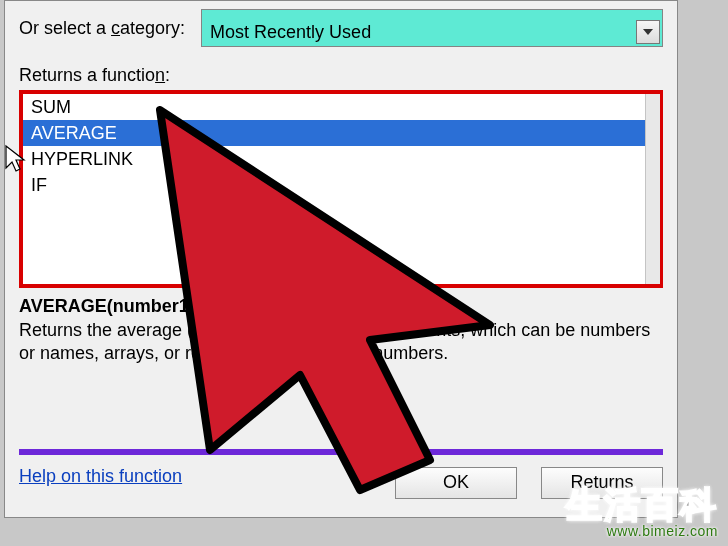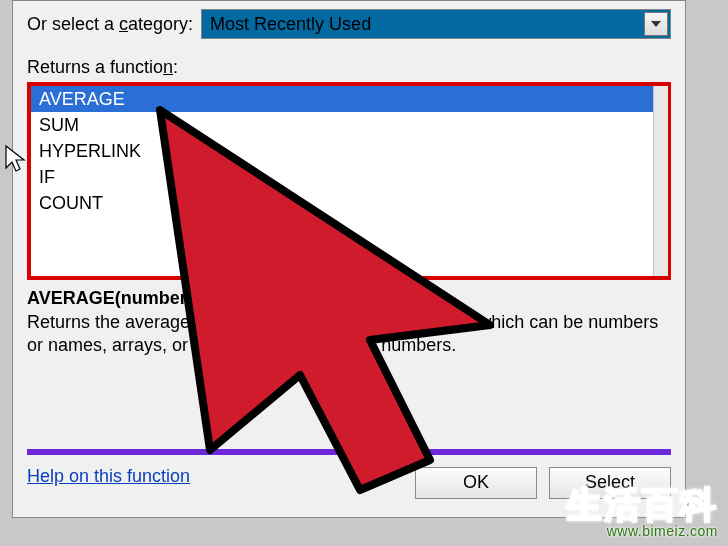--- a/index.html
+++ b/index.html
@@ -8,21 +8,21 @@
     width: 728px;
     height: 546px;
     overflow: hidden;
     font-family: "Segoe UI", Tahoma, sans-serif;
     font-size: 18px;
     background: #c8c8c8;
     position: relative;
   }
   .window {
     position: absolute;
-    left: 12px;
+    left: 4px;
     top: 0;
     width: 674px;
     height: 518px;
     background: #f0f0f0;
     border: 1px solid #888;
     box-sizing: border-box;
   }
   .dialog-body {
     position: absolute;
     left: 14px;
@@ -35,28 +35,28 @@
     align-items: center;
     margin-top: 8px;
   }
   .cat-label {
     color: #000;
     white-space: nowrap;
   }
   .cat-label .ul { text-decoration: underline; }
   .cat-select {
     flex: 1;
-    margin-left: 8px;
+    margin-left: 16px;
     height: 28px;
     border: 1px solid #848484;
-    background: #0369a1;
+    background: #5eead4;
     display: flex;
     align-items: center;
     justify-content: space-between;
-    padding: 0 2px 0 8px;
+    padding: 8px 2px 0 8px;
   }
   .cat-select-text {
     color: #000;
   }
   .cat-select-btn {
     width: 22px;
     height: 22px;
     border: 1px solid #777;
     background: linear-gradient(#f6f6f6, #dcdcdc);
     display: flex;
@@ -126,21 +126,21 @@
     justify-content: space-between;
   }
   .help-link {
     color: #0a3fbf;
     text-decoration: underline;
     cursor: pointer;
     margin-bottom: 6px;
   }
   .btn-row {
     display: flex;
-    gap: 12px;
+    gap: 24px;
     margin-top: 8px;
   }
   .win-btn {
     min-width: 120px;
     height: 30px;
     line-height: 28px;
     text-align: center;
     border: 1px solid #888;
     background: linear-gradient(#fdfdfd, #e4e4e4);
     color: #000;
@@ -208,39 +208,38 @@
         </span>
       </div>
     </div>
 
     <div class="sel-func-label">
       <span>Returns a functio</span><span class="ul">n</span><span>:</span>
     </div>
 
     <div class="list-wrap">
       <div class="list-inner" id="fn-list">
+          <div class="list-item">SUM</div>
           <div class="list-item selected">AVERAGE</div>
-          <div class="list-item">SUM</div>
           <div class="list-item">HYPERLINK</div>
           <div class="list-item">IF</div>
-          <div class="list-item">COUNT</div>
         </div>
       <div class="list-scroll"></div>
     </div>
 
     <div class="desc-sig">AVERAGE(number1,number2,...)</div>
     <div class="desc-text">Returns the average (arithmetic mean) of its arguments, which can be numbers or names, arrays, or references that contain numbers.</div>
 
   </div>
 
   <div class="bottom-bar">
     <span class="help-link">Help on this function</span>
     <div class="btn-row">
       <div class="win-btn">OK</div>
-      <div class="win-btn">Select</div>
+      <div class="win-btn">Returns</div>
     </div>
   </div>
 
 </div>
 
 <svg class="os-cursor" width="24" height="30" viewBox="0 0 24 30">
   <path d="M2 2 L2 24 L8 18 L12 27 L16 25 L12 16 L20 16 Z" fill="#fff" stroke="#000" stroke-width="1.2"></path>
 </svg>
 
 <svg class="big-arrow" width="420" height="420" viewBox="0 0 420 420">

